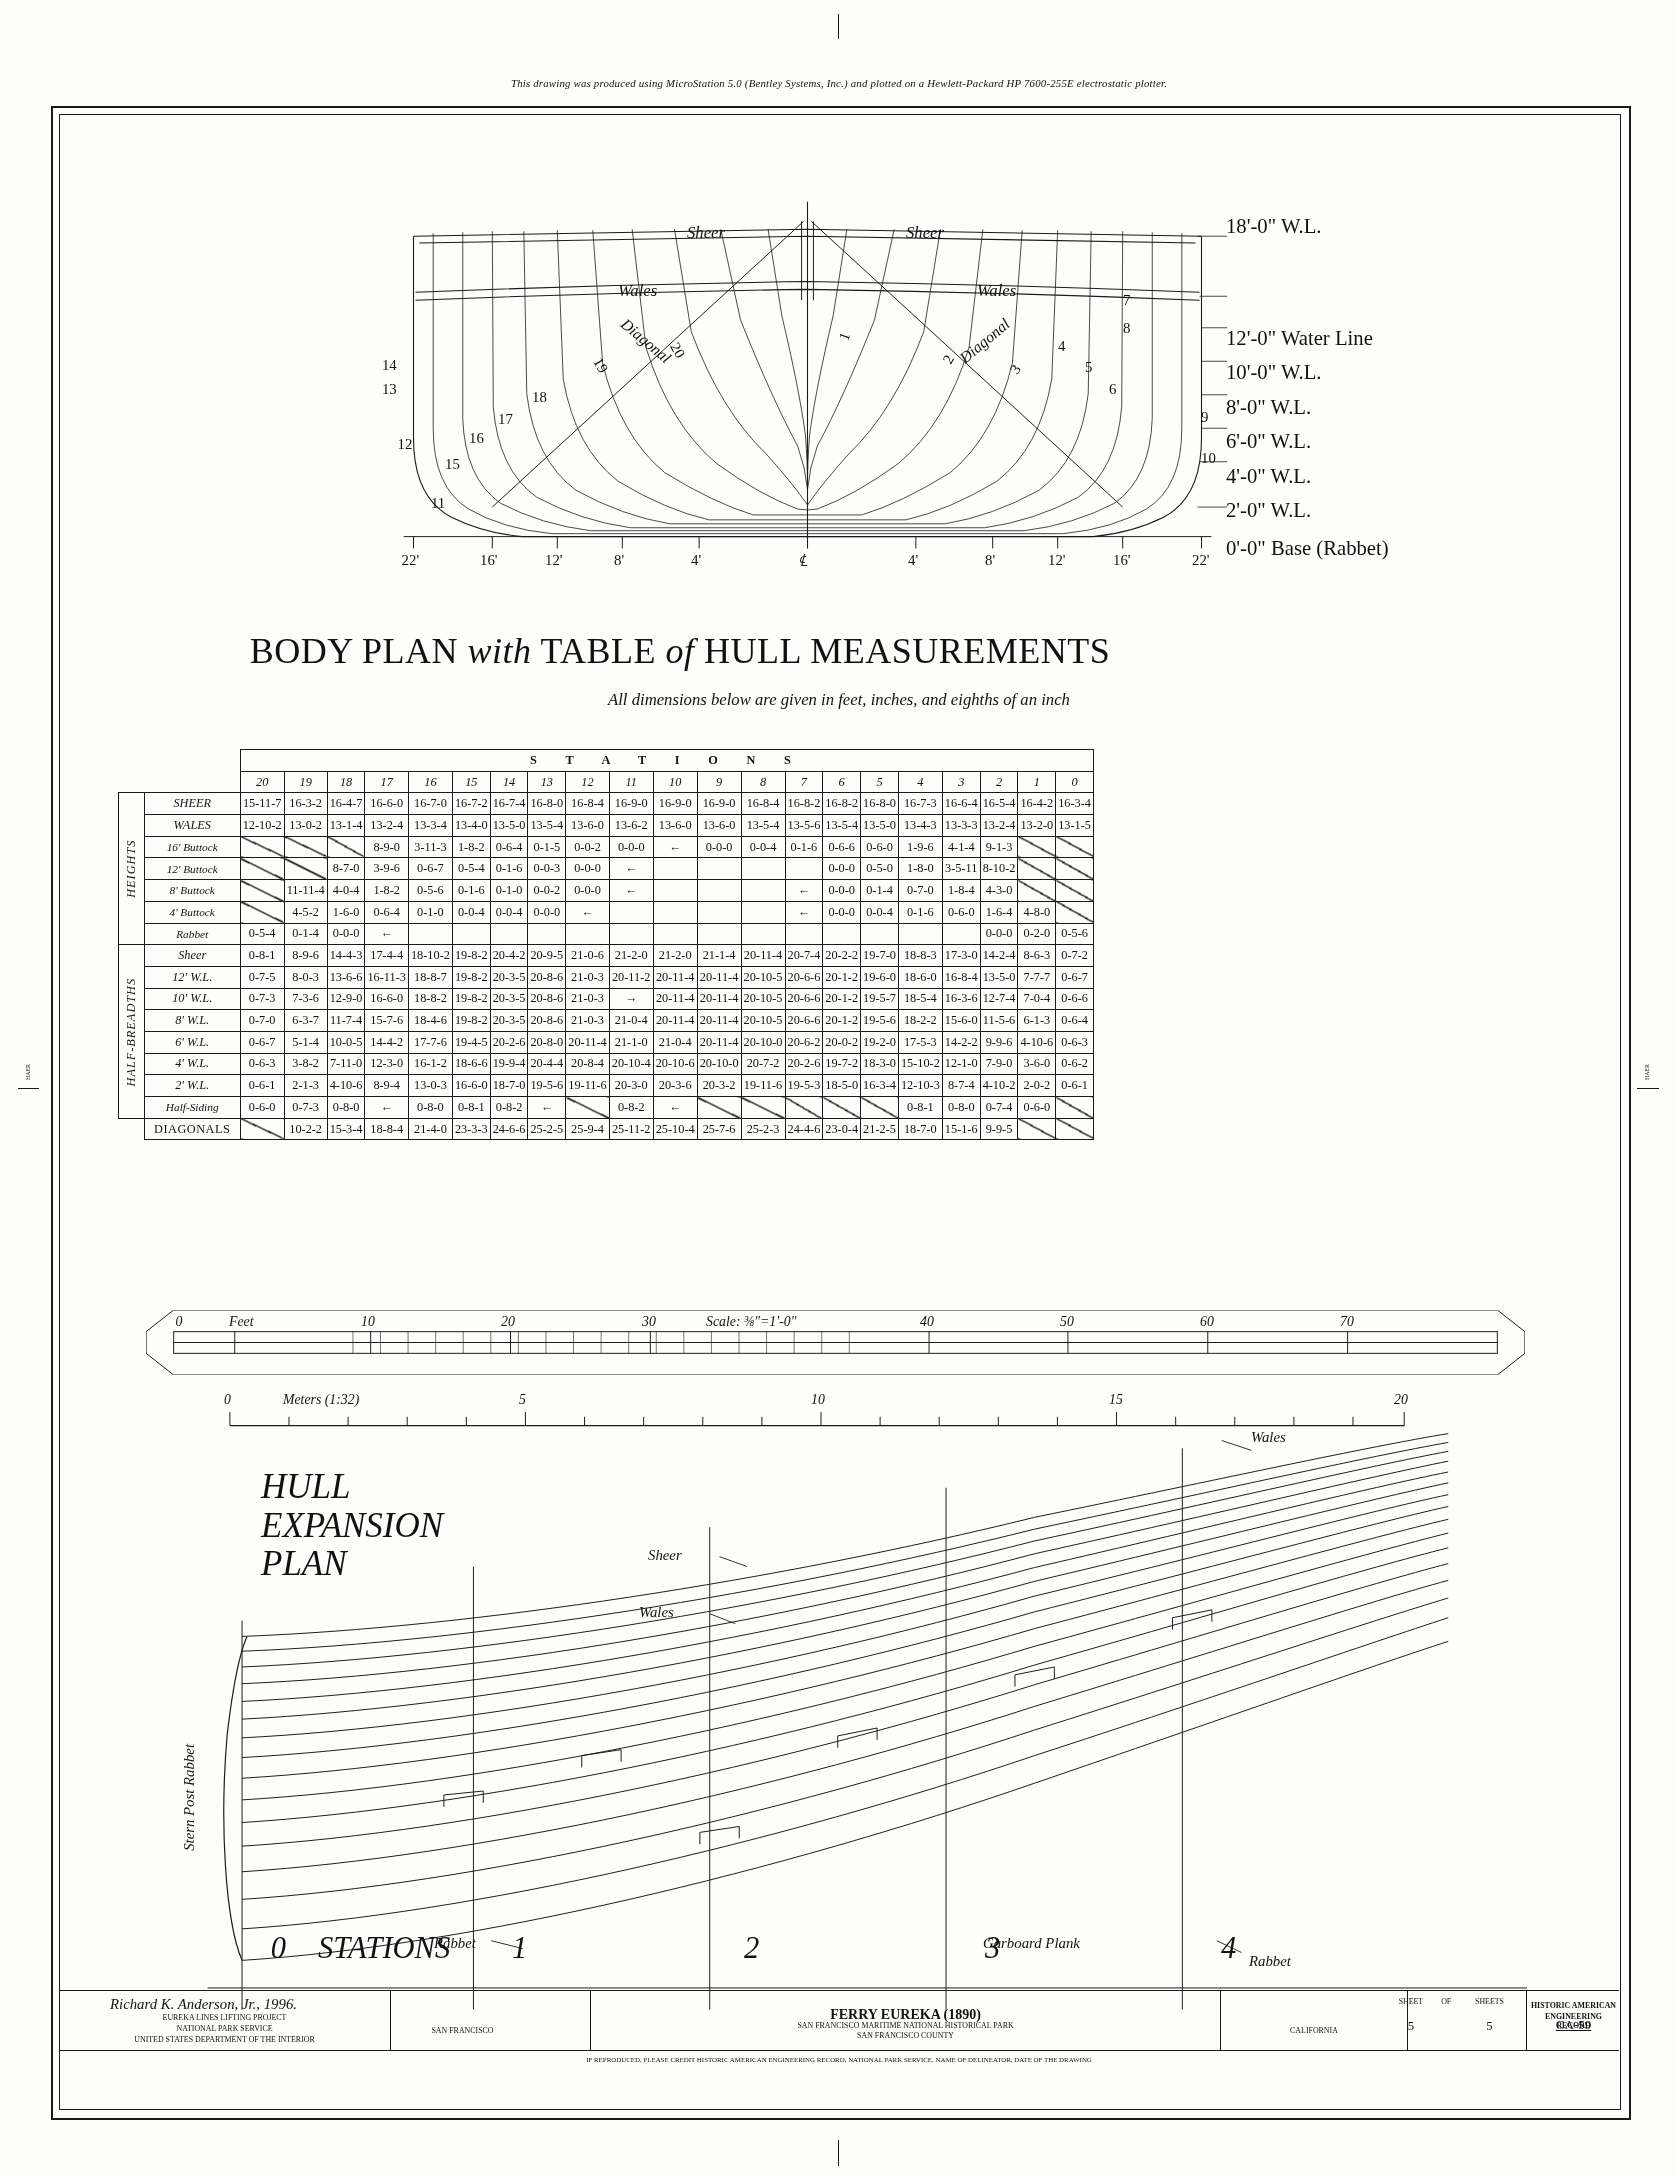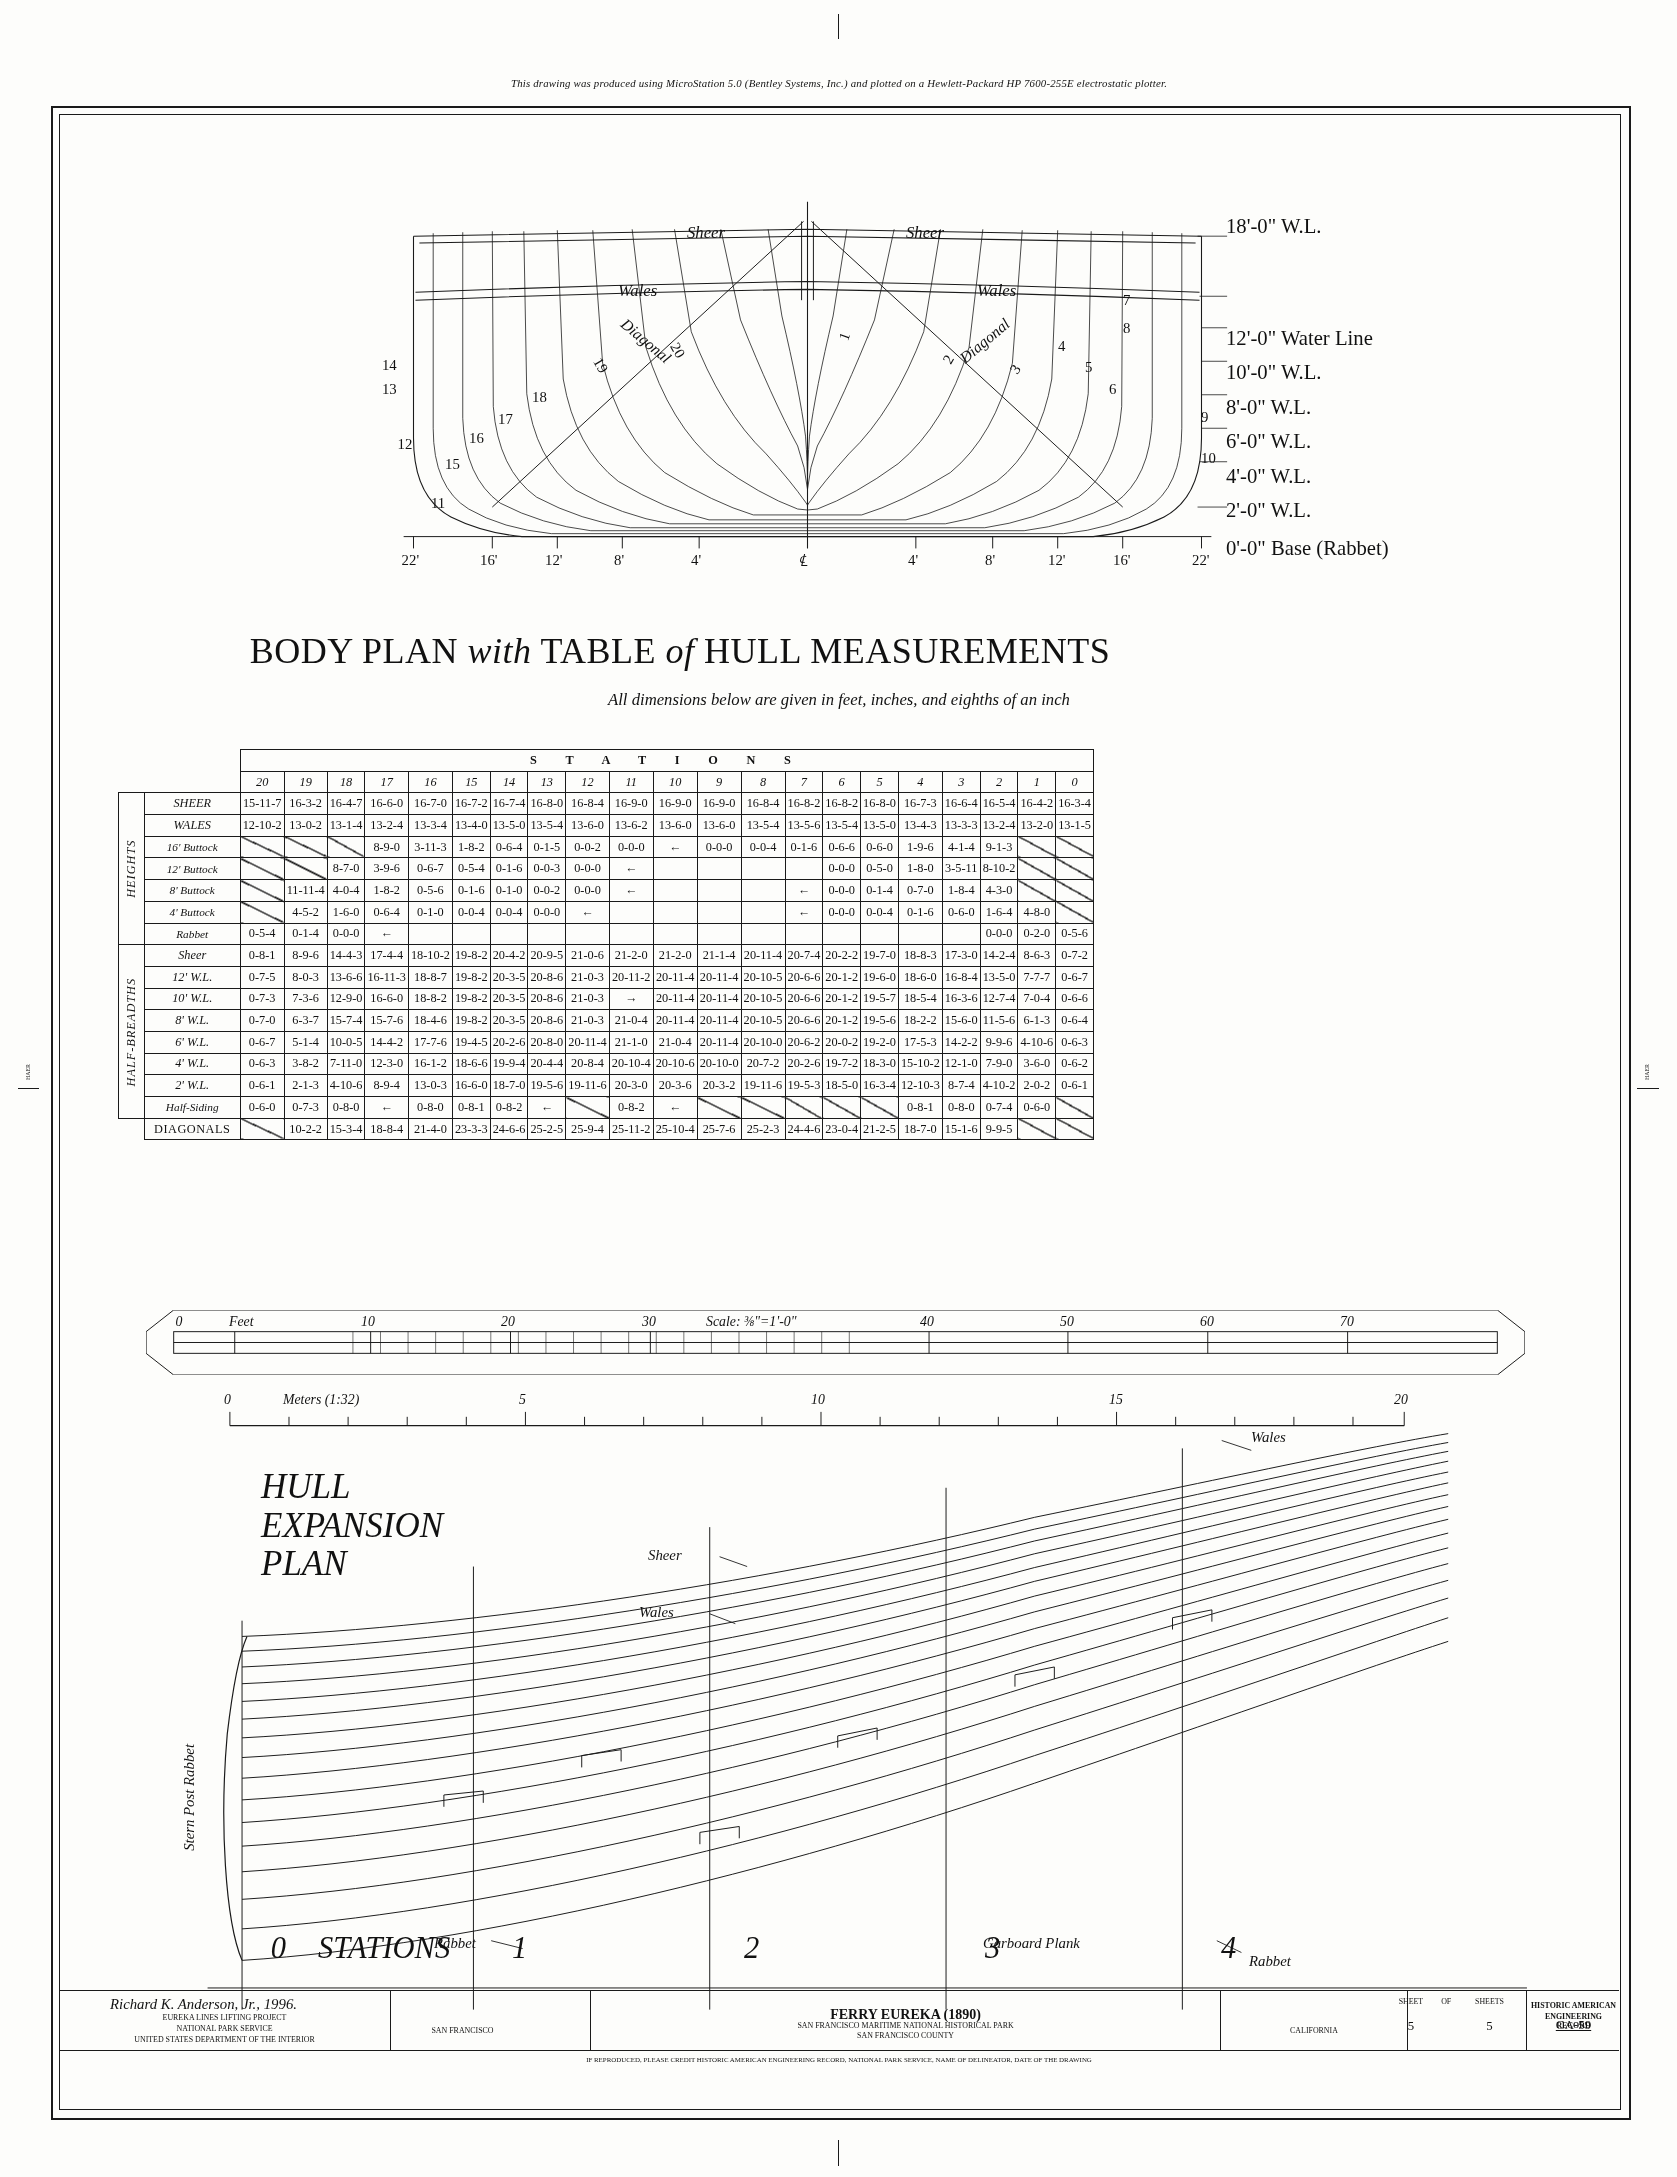--- a/index.html
+++ b/index.html
@@ -474,21 +474,21 @@
             <td>18-5-4</td>
             <td>16-3-6</td>
             <td>12-7-4</td>
             <td>7-0-4</td>
             <td>0-6-6</td>
       </tr>
       <tr>
         <td class="rowlabel">8' W.L.</td>
         <td>0-7-0</td>
             <td>6-3-7</td>
-            <td>15-7-4</td>
+            <td>11-7-4</td>
             <td>15-7-6</td>
             <td>18-4-6</td>
             <td>19-8-2</td>
             <td>20-3-5</td>
             <td>20-8-6</td>
             <td>21-0-3</td>
             <td>21-0-4</td>
             <td>20-11-4</td>
             <td>20-11-4</td>
             <td>20-10-5</td>

